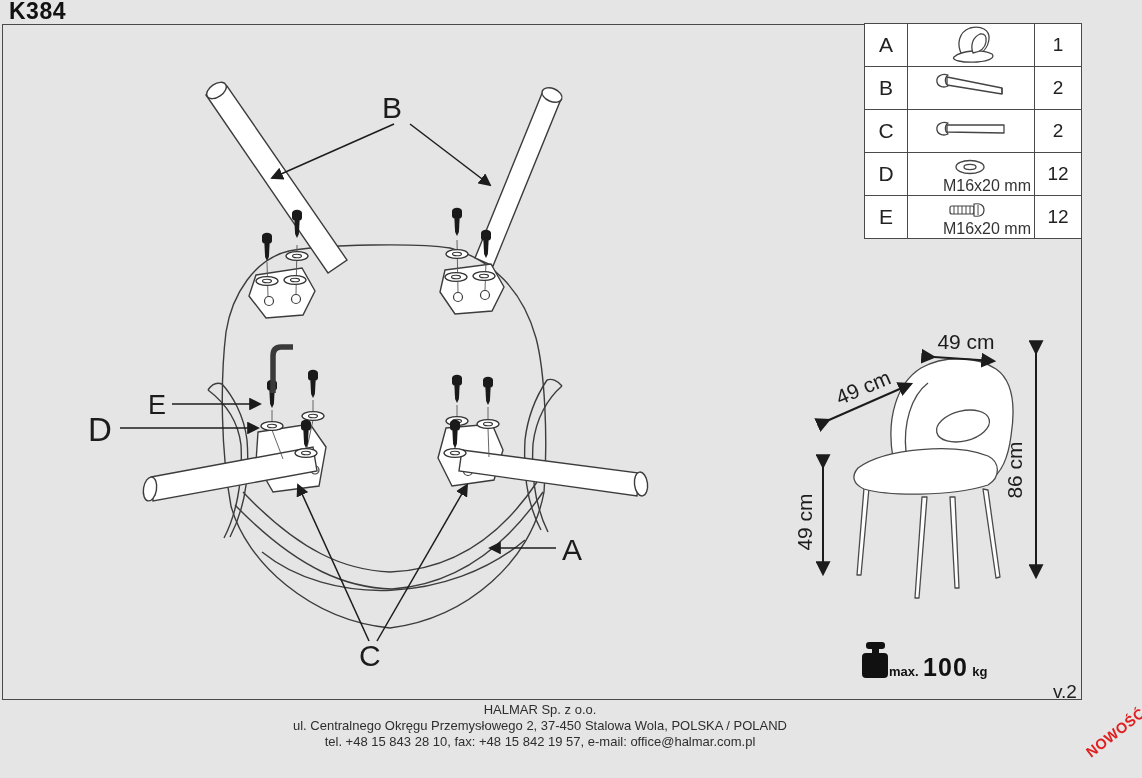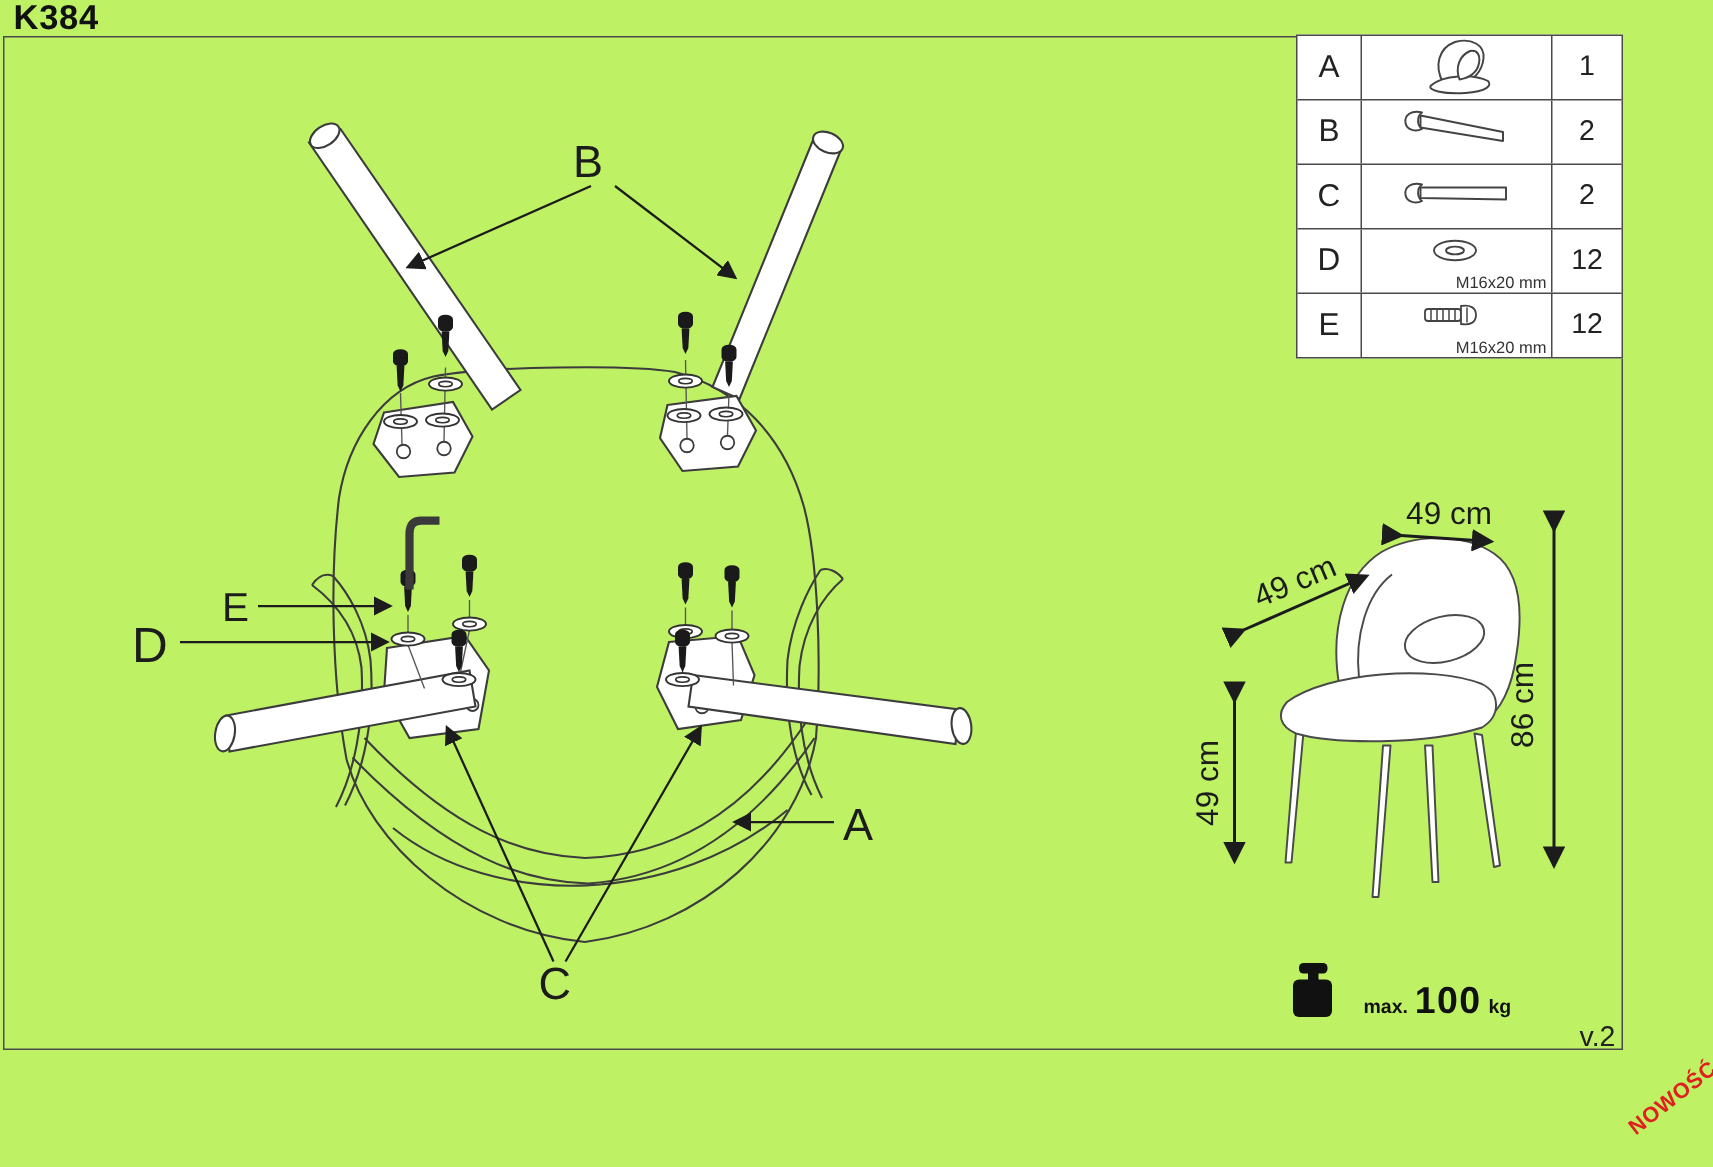--- a/index.html
+++ b/index.html
@@ -1,36 +1,36 @@
 <!DOCTYPE html>
 <html><head>
 <meta charset="utf-8">
 <style>
   html,body{margin:0;padding:0;background:#fff;}
-  .page{position:relative;width:1142px;height:778px;background:#bef264;overflow:hidden;
+  .page{position:relative;width:1142px;height:778px;background:#e5e5e5;overflow:hidden;
         font-family:"Liberation Sans", sans-serif;color:#222;}
   .title{position:absolute;left:9px;top:-2px;font-size:23px;font-weight:bold;color:#111;letter-spacing:.5px;}
   .main-border{position:absolute;left:2px;top:24px;width:1078px;height:674px;border:1.5px solid #4a4a4a;}
   svg{position:absolute;overflow:visible;}
   
   .ptable{position:absolute;left:864px;top:23px;width:216px;background:#fff;border:1.5px solid #4a4a4a;}
   .trow{display:flex;height:42px;border-bottom:1.5px solid #4a4a4a;}
   .trow:last-child{border-bottom:none;}
   .tc{display:flex;align-items:center;justify-content:center;}
   .tc.letter{width:42px;border-right:1.5px solid #4a4a4a;font-size:21px;color:#222;}
   .tc.iconc{width:126px;border-right:1.5px solid #4a4a4a;position:relative;}
   .tc.qty{flex:1;font-size:19px;color:#222;}
-  .cap{position:absolute;bottom:0px;right:3px;font-size:11px;color:#333;}
+  .cap{position:absolute;bottom:0px;right:3px;font-size:16px;color:#333;}
   
   .footer{position:absolute;left:0;top:702px;width:1080px;text-align:center;
           font-size:13px;line-height:16px;color:#2e2e2e;}
   .version{position:absolute;left:1053px;top:681px;font-size:19px;color:#222;}
   .badge{position:absolute;left:1088px;top:746px;transform:rotate(-38deg);transform-origin:0 50%;
          font-size:14.5px;font-weight:bold;letter-spacing:.5px;}
-  .wtext{position:absolute;left:889px;top:653px;white-space:nowrap;margin-left:20px;}
+  .wtext{position:absolute;left:889px;top:653px;white-space:nowrap;}
   .wtext .sm{font-size:13px;font-weight:600;color:#111;}
   .wtext .lg{font-size:25px;font-weight:bold;color:#111;letter-spacing:1px;}
 </style>
 </head>
 <body>
 
 <div class="page">
 
   <div class="title">K384</div>
   <div class="main-border"></div>
@@ -261,16 +261,21 @@
   </svg>
 
   <div class="wtext">
     <span class="sm">max.</span>
     <span class="lg">100</span>
     <span class="sm">kg</span>
   </div>
 
   <div class="version">v.2</div>
 
+  <div class="footer">
+    <div>HALMAR Sp. z o.o.</div>
+    <div>ul. Centralnego Okręgu Przemysłowego 2, 37-450 Stalowa Wola, POLSKA / POLAND</div>
+    <div>tel. +48 15 843 28 10, fax: +48 15 842 19 57, e-mail: office@halmar.com.pl</div>
+  </div>
 
   <div class="badge" style="color: rgb(224, 31, 31);">NOWOŚĆ</div>
 
 </div>
 
 </body></html>

